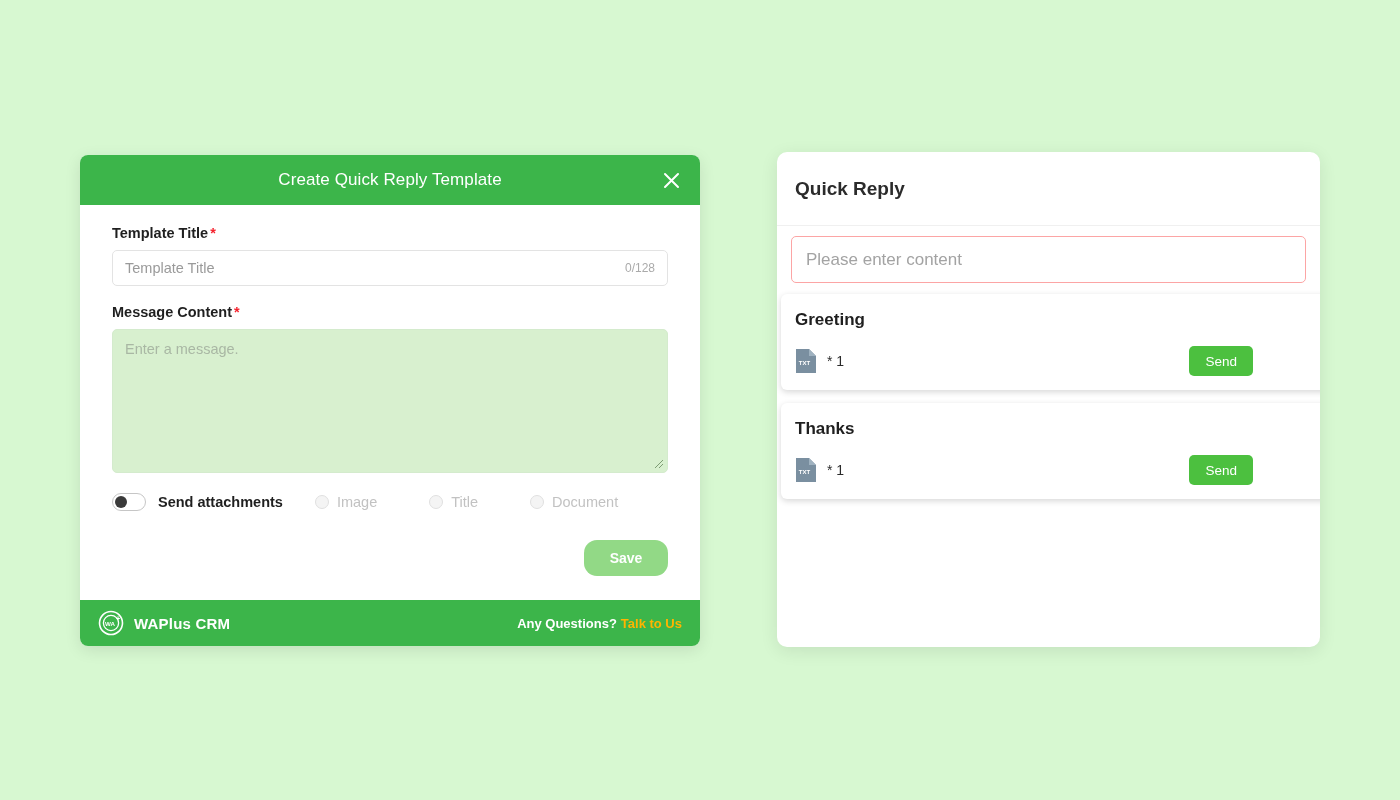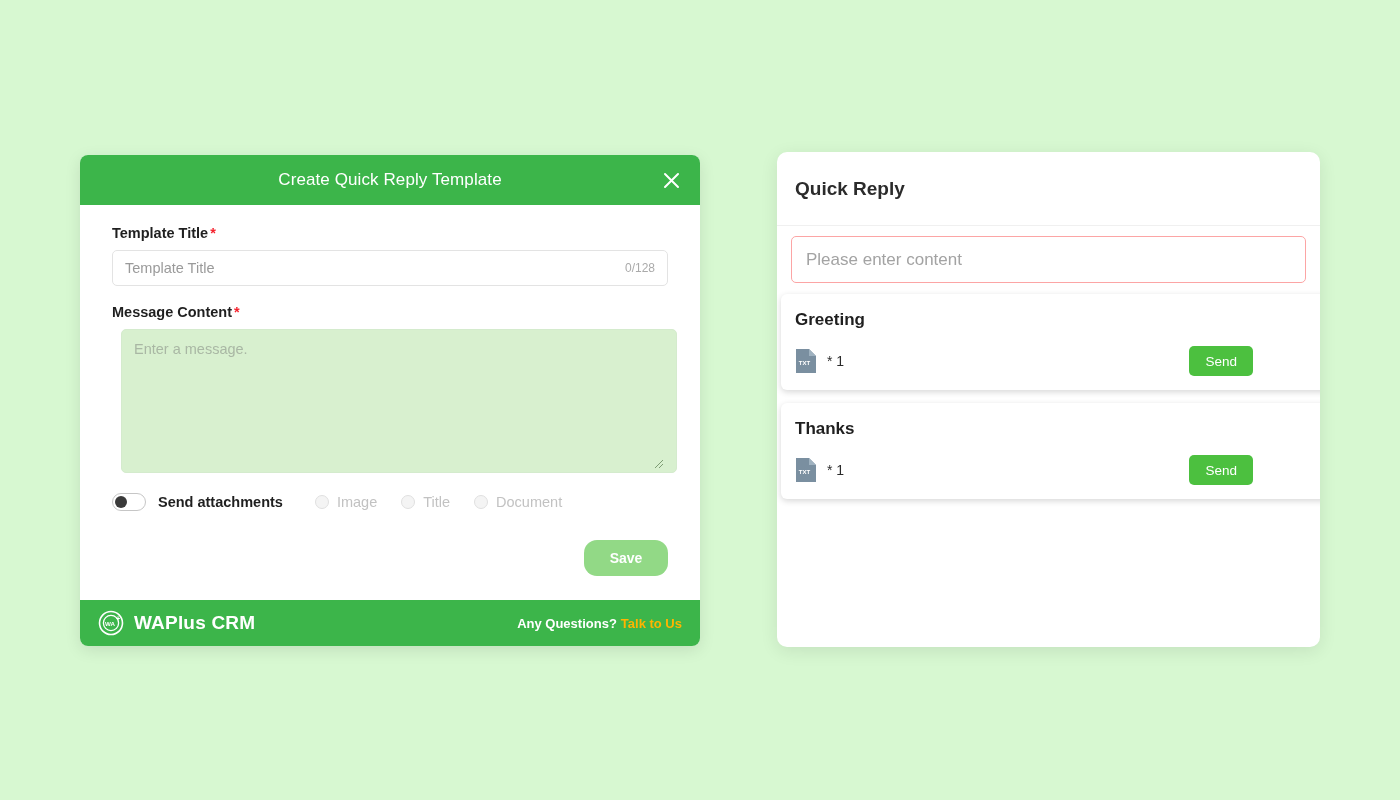--- a/index.html
+++ b/index.html
@@ -99,21 +99,20 @@
     height: 144px;
     border: 1px solid #d4ebcd;
     border-radius: 5px;
     background: #d8f0cf;
     resize: none;
     padding: 11px 12px;
     font-size: 14.5px;
     font-family: "Liberation Sans", sans-serif;
     color: #333;
     outline: none;
-    margin-left: 9px;
   }
   .msg-textarea::placeholder { color: #a9b7a4; }
   .resize-grip {
     position: absolute;
     right: 4px; bottom: 4px;
     width: 12px; height: 12px;
     pointer-events: none;
   }
 
   .attach-row {
@@ -139,21 +138,21 @@
     border-radius: 50%;
     background: #3a3a3a;
   }
   .attach-label {
     font-size: 14.5px;
     font-weight: bold;
     color: #1f1f1f;
     margin-left: 12px;
     white-space: nowrap;
   }
-  .radio-group { display: flex; align-items: center; margin-left: 32px; }
+  .radio-group { display: flex; align-items: center; margin-left: 32px; gap: 28px; }
   .radio-item {
     display: flex; align-items: center;
     margin-right: 24px;
     opacity: 1;
   }
   .radio-dot {
     width: 14px; height: 14px;
     border-radius: 50%;
     border: 1px solid #e0e0e0;
     background: #f4f4f4;
@@ -191,21 +190,21 @@
     background: #3cb54a;
     display: flex;
     align-items: center;
     justify-content: space-between;
     padding: 0 18px;
   }
   .brand { display: flex; align-items: center; }
   .brand-logo { width: 26px; height: 26px; flex: none; }
   .brand-name {
     color: #ffffff;
-    font-size: 19px;
+    font-size: 15px;
     font-weight: bold;
     margin-left: 10px;
     letter-spacing: .2px;
   }
   .footer-right { font-size: 13px; font-weight: bold; white-space: nowrap; }
   .footer-q { color: #ffffff; }
   .footer-link { color: #ffb400; cursor: pointer; margin-left: 4px; }
 
   
   .qr-panel {

